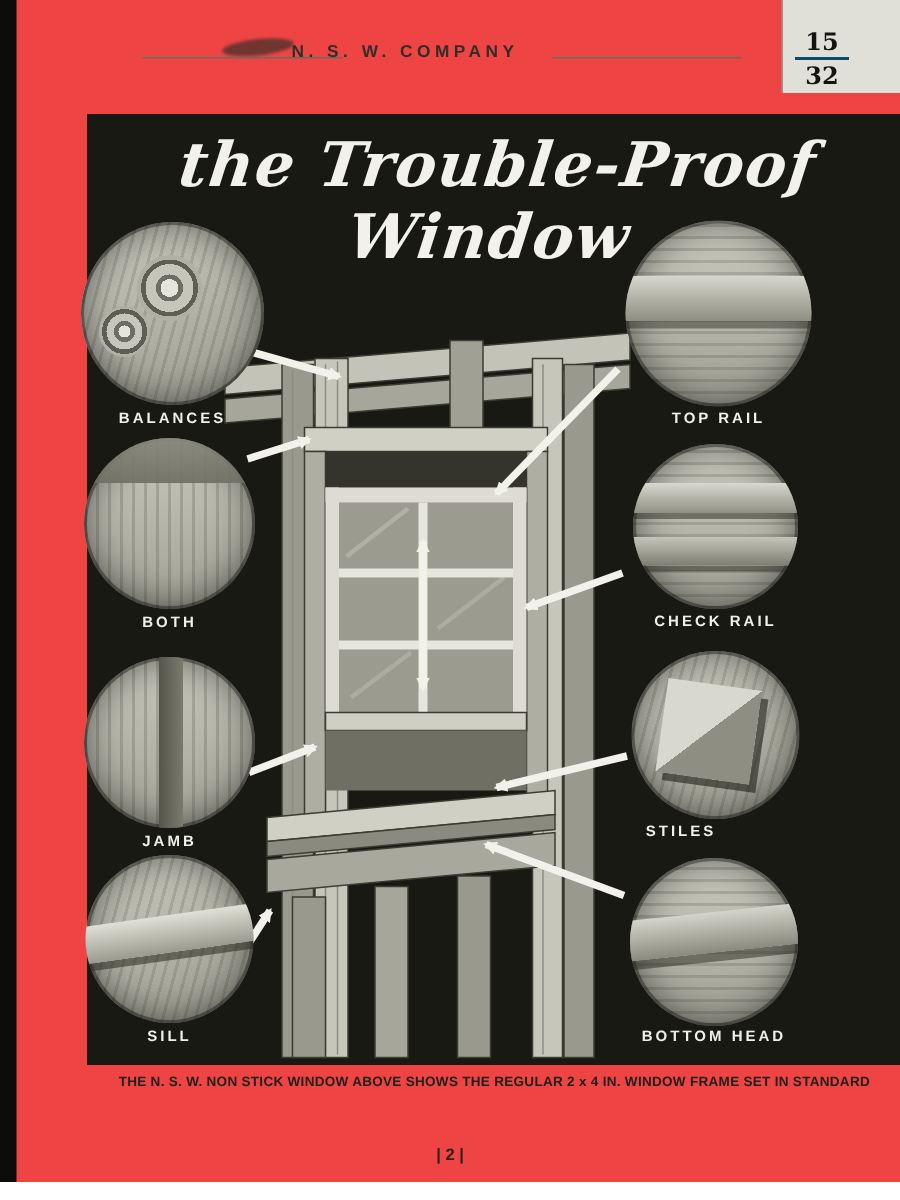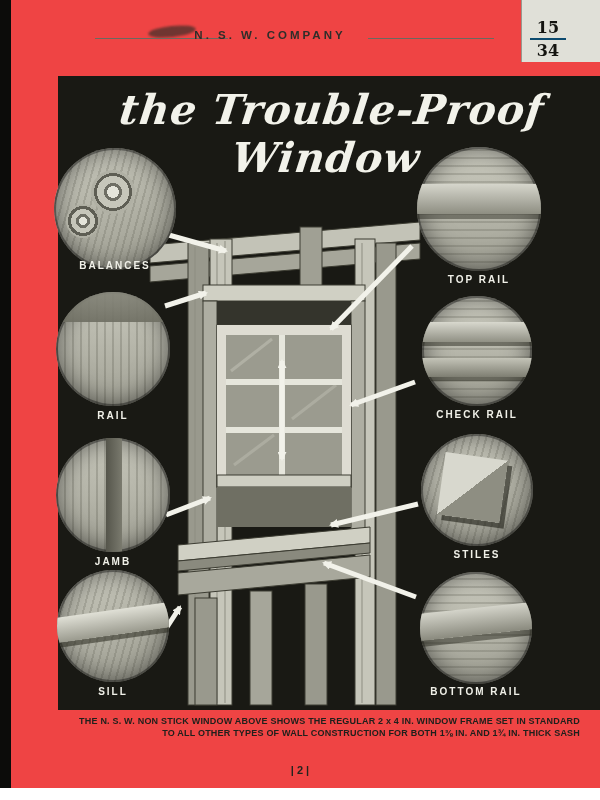--- a/index.html
+++ b/index.html
@@ -58,27 +58,27 @@
                   background:linear-gradient(180deg,#c4c4b8,#7e7e72);box-shadow:0 4px 0 rgba(40,40,30,.5);}
   .c-stiles{left:421px;top:434px;width:112px;height:112px;}
   .c-stiles::before{content:"";position:absolute;left:18%;top:20%;width:56%;height:56%;
                   background:linear-gradient(135deg,#d8d8ce 0 50%,#8e8e82 50%);
                   box-shadow:5px 5px 0 rgba(30,30,22,.6);transform:rotate(8deg);}
   .c-bottomrail{left:420px;top:572px;width:112px;height:112px;}
   .c-bottomrail::before{content:"";position:absolute;left:-10%;top:32%;width:120%;height:24%;
                   background:linear-gradient(180deg,#d4d4ca,#8a8a7e);transform:rotate(-6deg);
                   box-shadow:0 6px 0 rgba(40,40,30,.5);}
   .clabel{position:absolute;color:#f0f0e8;font-weight:700;font-size:10px;letter-spacing:2px;text-align:center;}
-  .l-balances{left:54px;top:260px;width:122px;}
+  .l-balances{left:54px;top:274px;width:122px;}
   .l-head{left:56px;top:410px;width:114px;}
   .l-jamb{left:56px;top:556px;width:114px;}
   .l-sill{left:57px;top:686px;width:112px;}
   .l-toprail{left:417px;top:274px;width:124px;}
   .l-checkrail{left:405px;top:409px;width:144px;}
-  .l-stiles{left:421px;top:549px;width:112px;}
+  .l-stiles{left:398px;top:549px;width:112px;}
   .l-bottomrail{left:405px;top:686px;width:142px;}
   .caption{position:absolute;left:20px;top:716px;width:560px;text-align:right;
            font-weight:700;font-size:9px;line-height:11.5px;color:#20201c;letter-spacing:.2px;}
   .pagefoot{position:absolute;left:0;top:764px;width:600px;text-align:center;
             font-weight:700;font-size:11px;color:#24241f;}
 </style>
 </head>
 <body>
 
 <div class="page">
@@ -87,21 +87,21 @@
   <div class="edge-light"></div>
   <div class="edge-line"></div>
   <div class="smudge"></div>
 
   <div class="rule rule-left"></div>
   <div class="company">N. S. W. COMPANY</div>
   <div class="rule rule-right"></div>
 
   <div class="fraction">
     <span class="num">15</span>
-    <span class="den">34</span>
+    <span class="den">32</span>
   </div>
 
   <div class="panel">
     <div class="title">the Trouble-Proof Window</div>
   </div>
 
   <svg class="illus" viewBox="0 0 380 565" xmlns="http://www.w3.org/2000/svg">
     <defs>
       <marker id="ah" markerWidth="9" markerHeight="9" refX="7" refY="4.5" orient="auto" markerUnits="userSpaceOnUse">
         <path d="M0,0 L9,4.5 L0,9 Z" fill="#f2f2ea"></path>
@@ -174,28 +174,27 @@
   <div class="circle c-balances"></div>
   <div class="circle c-head"></div>
   <div class="circle c-jamb"></div>
   <div class="circle c-sill"></div>
   <div class="circle c-toprail"></div>
   <div class="circle c-checkrail"></div>
   <div class="circle c-stiles"></div>
   <div class="circle c-bottomrail"></div>
 
   <div class="clabel l-balances">BALANCES</div>
-  <div class="clabel l-head">RAIL</div>
+  <div class="clabel l-head">BOTH</div>
   <div class="clabel l-jamb">JAMB</div>
   <div class="clabel l-sill">SILL</div>
   <div class="clabel l-toprail">TOP RAIL</div>
   <div class="clabel l-checkrail">CHECK RAIL</div>
   <div class="clabel l-stiles">STILES</div>
-  <div class="clabel l-bottomrail">BOTTOM RAIL</div>
+  <div class="clabel l-bottomrail">BOTTOM HEAD</div>
 
   <div class="caption">
     <div>THE N. S. W. NON STICK WINDOW ABOVE SHOWS THE REGULAR 2 x 4 IN. WINDOW FRAME SET IN STANDARD</div>
-    <div>TO ALL OTHER TYPES OF WALL CONSTRUCTION FOR BOTH 1⅜ IN. AND 1¾ IN. THICK SASH</div>
   </div>
 
   <div class="pagefoot">| 2 |</div>
 
 </div>
 
 </body></html>

